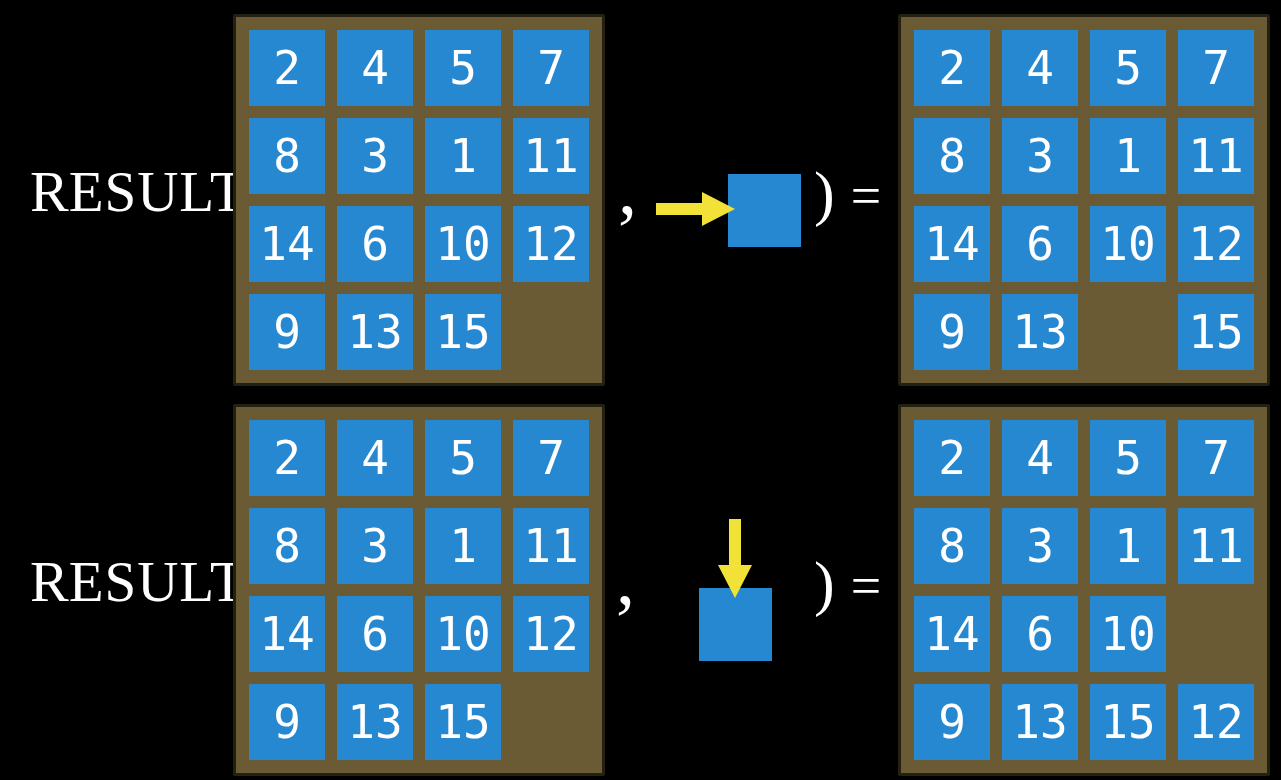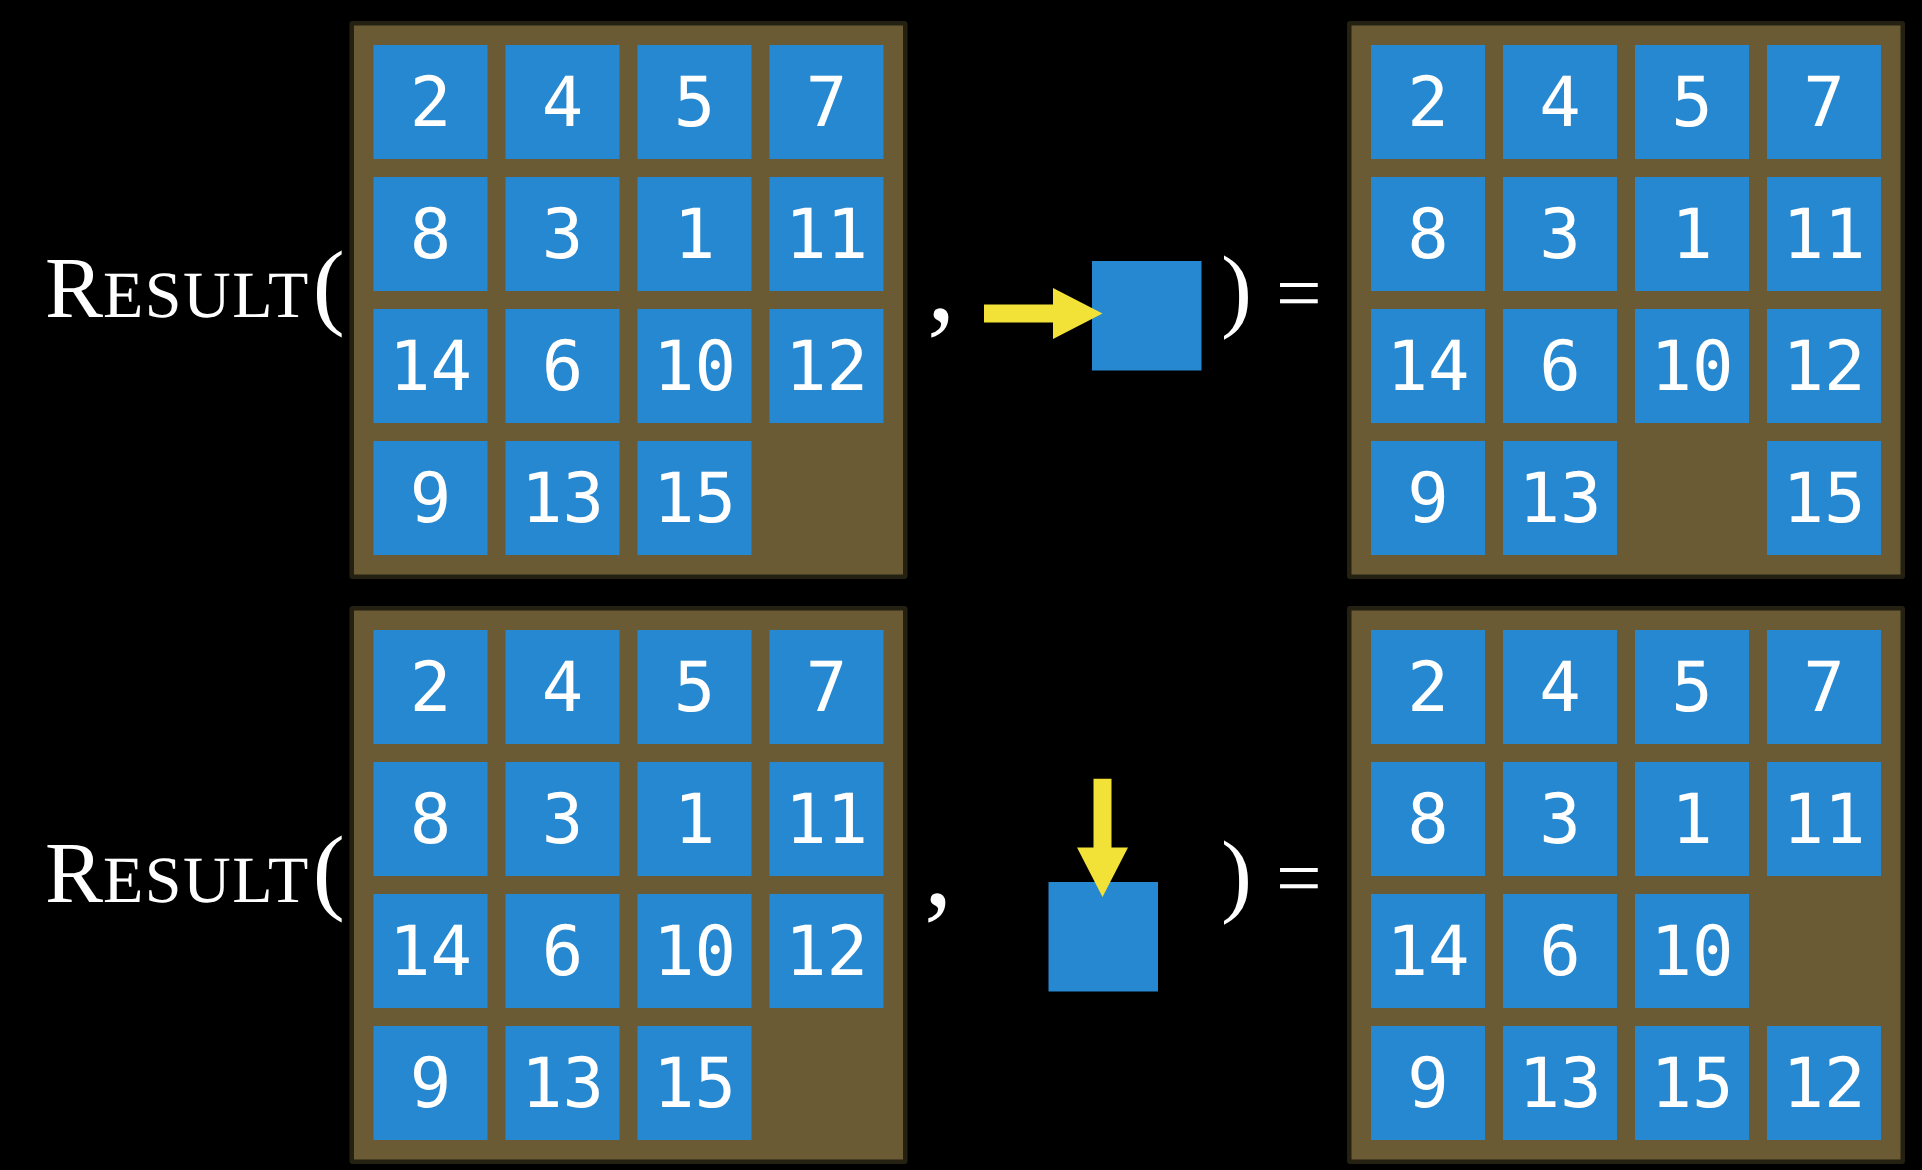--- a/index.html
+++ b/index.html
@@ -14,21 +14,21 @@
   
   .func-label {
     position: absolute;
     left: 30px;
     display: flex;
     align-items: baseline;
     color: #fff;
     white-space: nowrap;
   }
   .fn-initial { font-size: 58px; line-height: 1; }
-  .fn-rest    { font-size: 44px; line-height: 1; letter-spacing: 1px; }
+  .fn-rest    { font-size: 57px; line-height: 1; letter-spacing: 1px; }
   .paren-open { font-size: 64px; line-height: 1; margin-left: 2px; font-weight: 400; }
   
   .comma {
     position: absolute;
     color: #fff;
     font-size: 76px;
     line-height: 1;
   }
   
   .close-eq {

